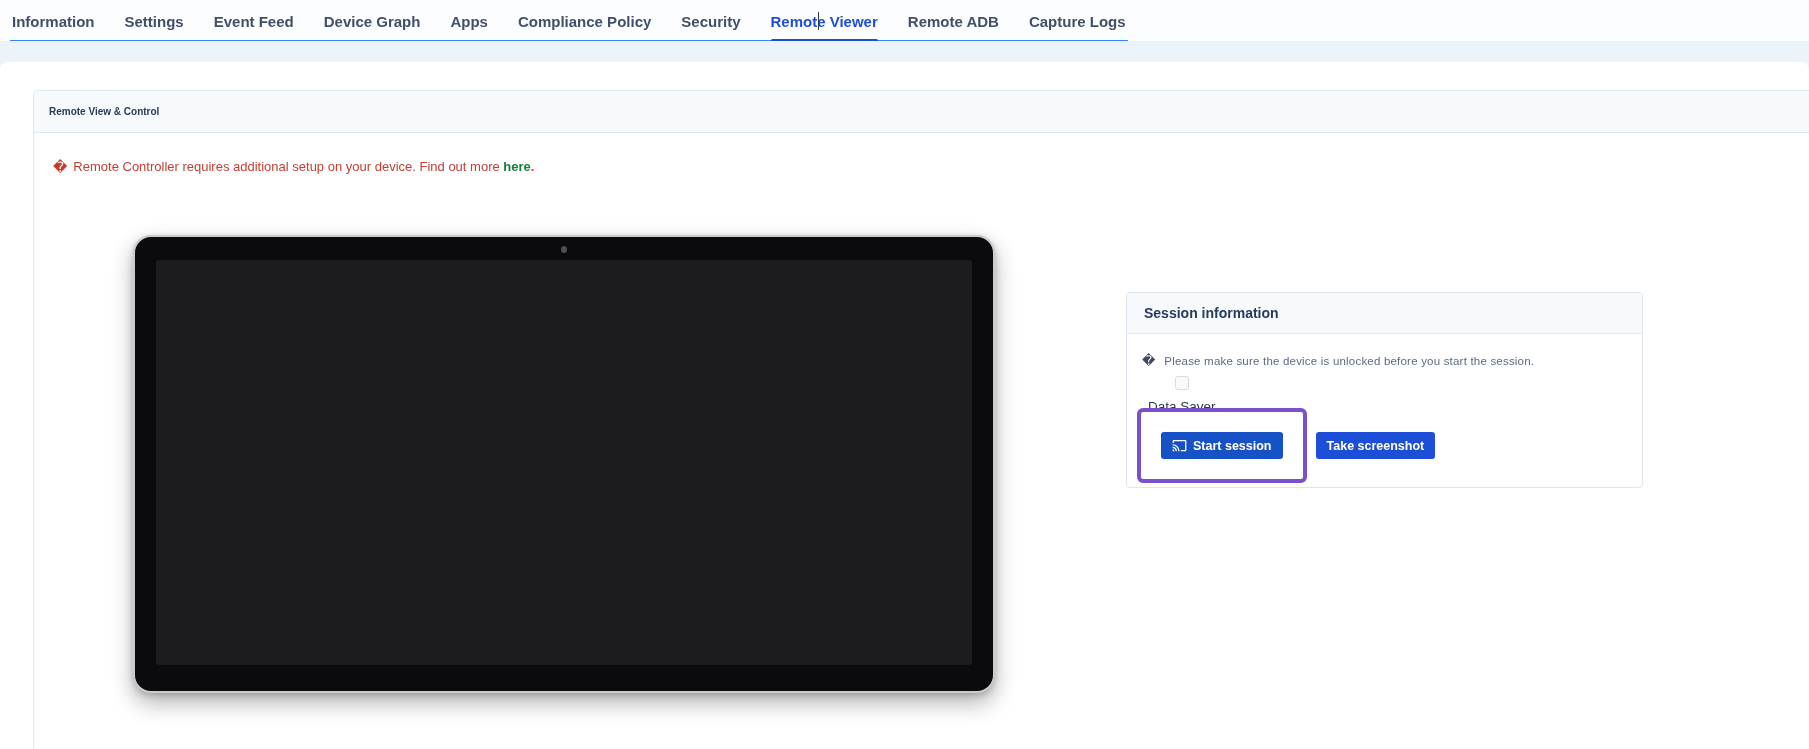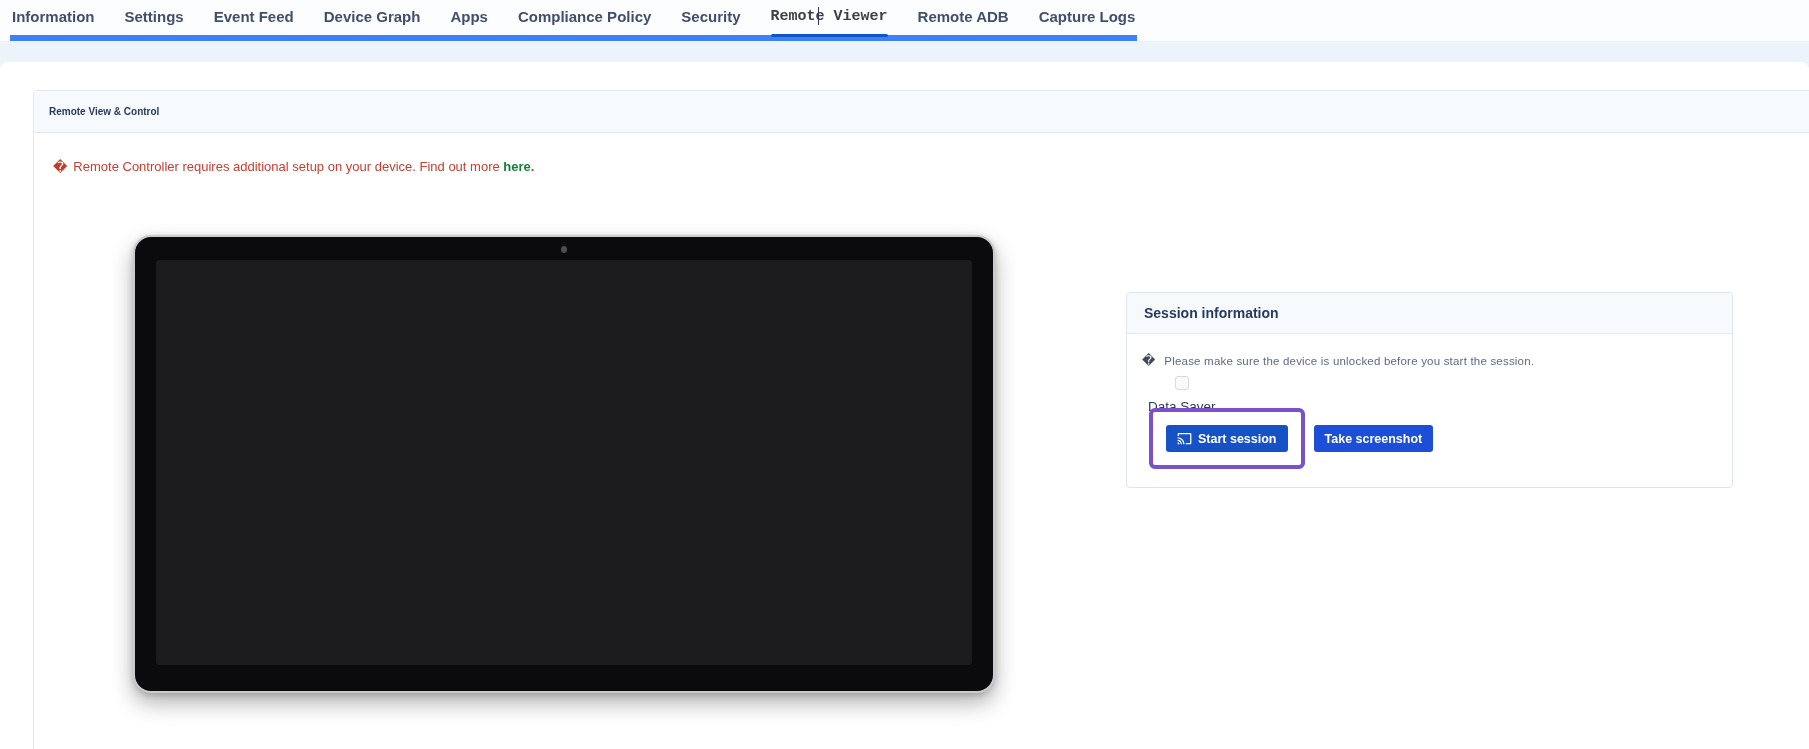--- a/index.html
+++ b/index.html
@@ -3,25 +3,25 @@
 <meta charset="utf-8">
 <style>
   * { margin:0; padding:0; box-sizing:border-box; }
   html,body { width:1809px; height:749px; overflow:hidden;
               font-family:"Liberation Sans","DejaVu Sans",sans-serif;
               background:#ffffff; }
   #stage { position:relative; width:1809px; height:749px; background:#fbfdff; }
 
   
   .tabbar { position:absolute; top:0; left:10px; height:41px; display:inline-flex;
-            align-items:flex-end; gap:30px; border-bottom:6px solid #3b82f6;
+            align-items:flex-end; gap:30px; border-bottom:1px solid #3b82f6;
             padding:0 2px; }
   .tab { position:relative; font-size:15px; font-weight:600; color:#414f6b;
          padding:12px 0 10px 0; white-space:nowrap; cursor:pointer; }
-  .tab--active { color:#404040;font-family:Liberation Mono, monospace; }
+  .tab--active { color:#1d4ed8; }
   .tab--active::after { content:""; position:absolute; left:0; right:0; bottom:-2px;
                         height:3px; background:#1553c8; border-radius:2px; }
   .caret { position:absolute; left:47px; top:11px; width:1.5px; height:18px;
            background:#2c3a55; }
 
   
   .band { position:absolute; top:41px; left:0; width:1809px; height:28px; background:#edf3fa; }
   .panel { position:absolute; top:62px; left:0; right:0; bottom:0; background:#ffffff;
            border-radius:8px 8px 0 0; }
 
@@ -44,39 +44,39 @@
   
   .device { position:absolute; left:99px; top:102px; width:862px; height:458px;
             background:#0b0b0d; border:2px solid #c9cbce; border-radius:18px;
             box-shadow:0 10px 22px rgba(0,0,0,.30), 0 2px 6px rgba(0,0,0,.18); }
   .device__camera { position:absolute; top:9px; left:50%; margin-left:-3px;
                     width:6px; height:7px; border-radius:50%; background:#4d4d52; }
   .device__screen { position:absolute; left:21px; right:21px; top:23px; bottom:26px;
                     background:#1c1c1e; border-radius:3px; }
 
   
-  .session { position:absolute; left:1092px; top:159px; width:607px; height:196px;
+  .session { position:absolute; left:1092px; top:159px; width:517px; height:196px;
              background:#ffffff; border:1px solid #dfe5ee; border-radius:4px; }
   .session__header { height:41px; background:#f7fafd; border-bottom:1px solid #e5eaf1;
                      display:flex; align-items:center; padding-left:17px;
                      border-radius:4px 4px 0 0; }
   .session__title { font-size:14px; font-weight:700; color:#27395e; }
   .session__body { position:relative; height:calc(100% - 42px); }
 
   .note { position:absolute; left:15px; top:20px; display:flex; align-items:center; gap:9px; }
   .note .n-icon { font-size:13px; line-height:1; color:#3f4a5f; }
   .note .n-text { font-size:11.5px; color:#5b6b84; letter-spacing:.2px; }
 
   .datasaver { position:absolute; left:21px; top:42px; display:flex; align-items:center; gap:9px;flex-direction:column; }
   .checkbox { width:14px; height:14px; border:1px solid #d3dbe6; border-radius:3px;
               background:#f8fafc; cursor:pointer; }
   .datasaver .ds-label { font-size:13.5px; color:#2b3950; }
 
   .btnrow { position:absolute; left:10px; top:74px; display:flex; align-items:center; }
-  .focus-ring { border:4px solid #7a50cb; border-radius:6px; padding:13px; background:#ffffff;margin-left:12px; }
+  .focus-ring { border:4px solid #7a50cb; border-radius:6px; padding:20px; background:#ffffff; }
   .btn { display:inline-flex; align-items:center; justify-content:center; gap:6px;
          height:27px; padding:0 11px; border:none; border-radius:3px;
          font-family:"Liberation Sans","DejaVu Sans",sans-serif;
          font-size:12.5px; font-weight:700; color:#ffffff; cursor:pointer; white-space:nowrap; }
   .btn--blue { background:#1652c6; }
   .btn--green { background:#1d4ed8; margin-left:9px; }
   .cast-icon { width:15px; height:15px; display:block; }
 </style>
 </head>
 <body>

